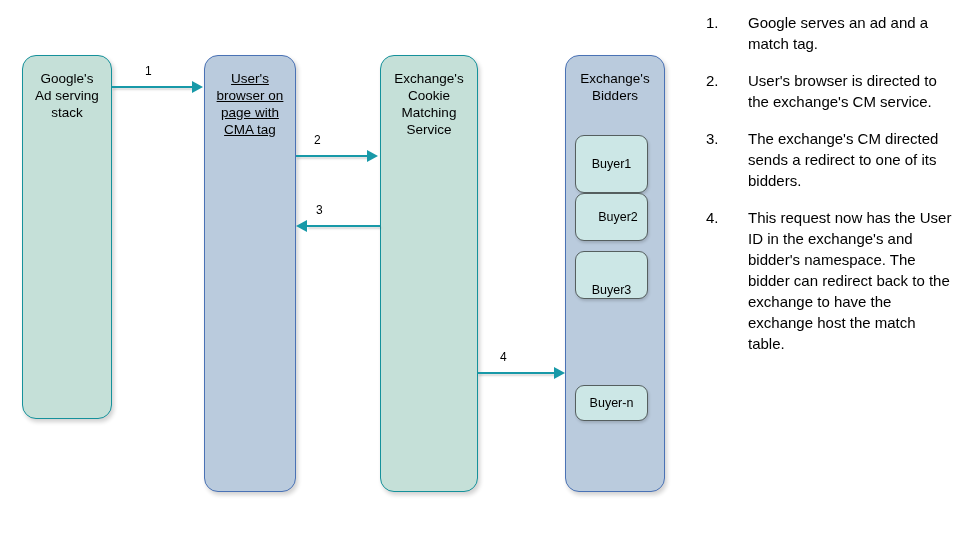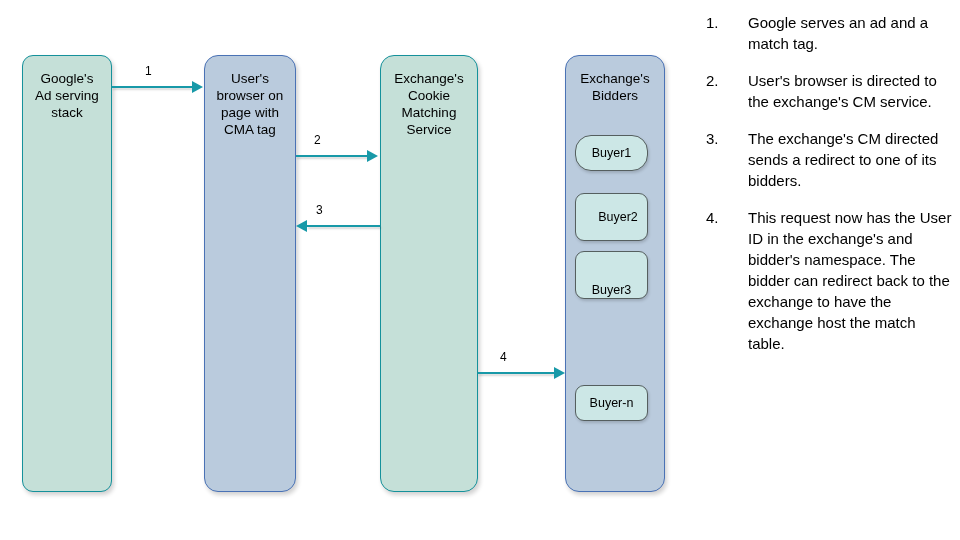--- a/index.html
+++ b/index.html
@@ -111,37 +111,37 @@
     flex: 1 1 auto;
     font-size: 15px;
     line-height: 21px;
   }
 </style>
 </head>
 <body>
 
 <div id="diagram-canvas">
 
-  <div class="proc-box box-green" style="left:22px; top:55px; width:90px; height:437px;border-radius:11px;">
+  <div class="proc-box box-green" style="left:22px; top:55px; width:90px; height:364px;">
     <span>Google's<br>Ad serving<br>stack</span>
   </div>
 
-  <div class="proc-box box-blue" style="left:204px; top:55px; width:92px; height:437px;">
+  <div class="proc-box box-blue" style="left:204px; top:55px; width:92px; height:437px;text-decoration:underline;">
     <span>User's<br>browser on<br>page with<br>CMA tag</span>
   </div>
 
   <div class="proc-box box-green" style="left:380px; top:55px; width:98px; height:437px;">
     <span>Exchange's<br>Cookie<br>Matching<br>Service</span>
   </div>
 
   <div class="proc-box box-blue" style="left:565px; top:55px; width:100px; height:437px;">
     <span>Exchange's<br>Bidders</span>
   </div>
 
-  <div class="buyer-box" style="left:575px; top:135px; width:73px; height:36px;border-radius:16px;">
+  <div class="buyer-box" style="left:575px; top:135px; width:73px; height:58px;">
     <span>Buyer1</span>
   </div>
   <div class="buyer-box" style="left:575px; top:193px; width:73px; height:48px;padding-left:13px;">
     <span>Buyer2</span>
   </div>
   <div class="buyer-box" style="left:575px; top:251px; width:73px; height:48px;align-items:flex-end;">
     <span>Buyer3</span>
   </div>
   <div class="buyer-box" style="left:575px; top:385px; width:73px; height:36px;">
     <span>Buyer-n</span>

